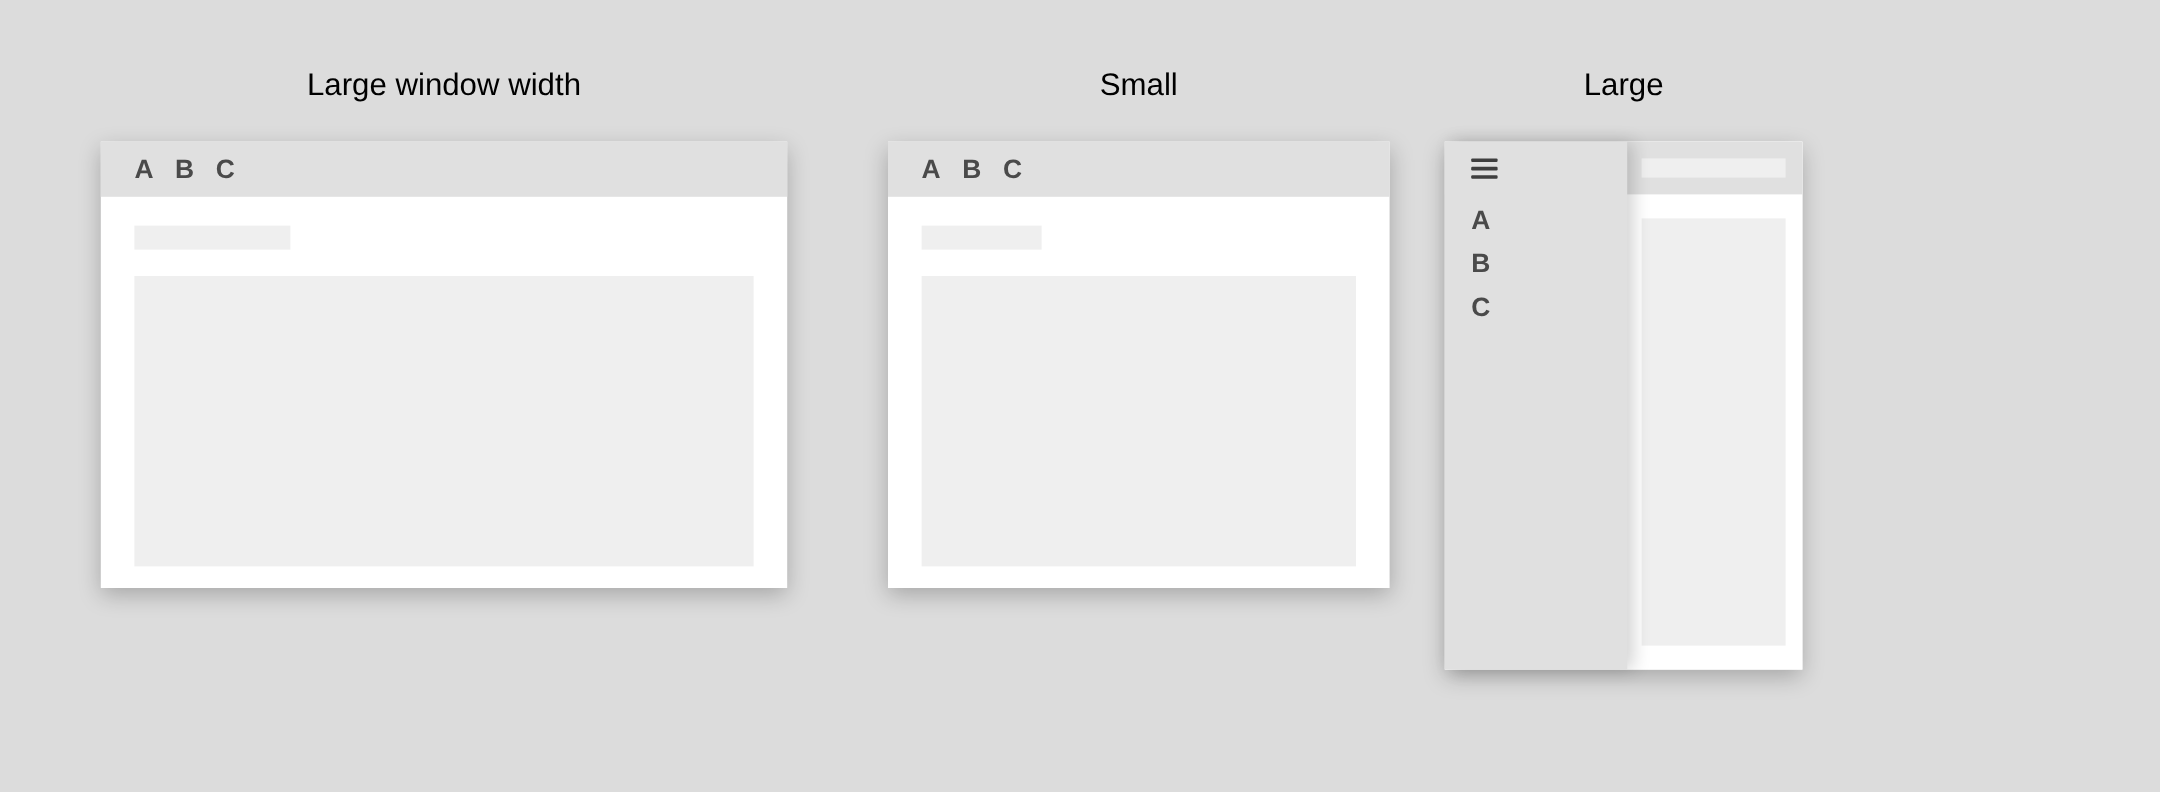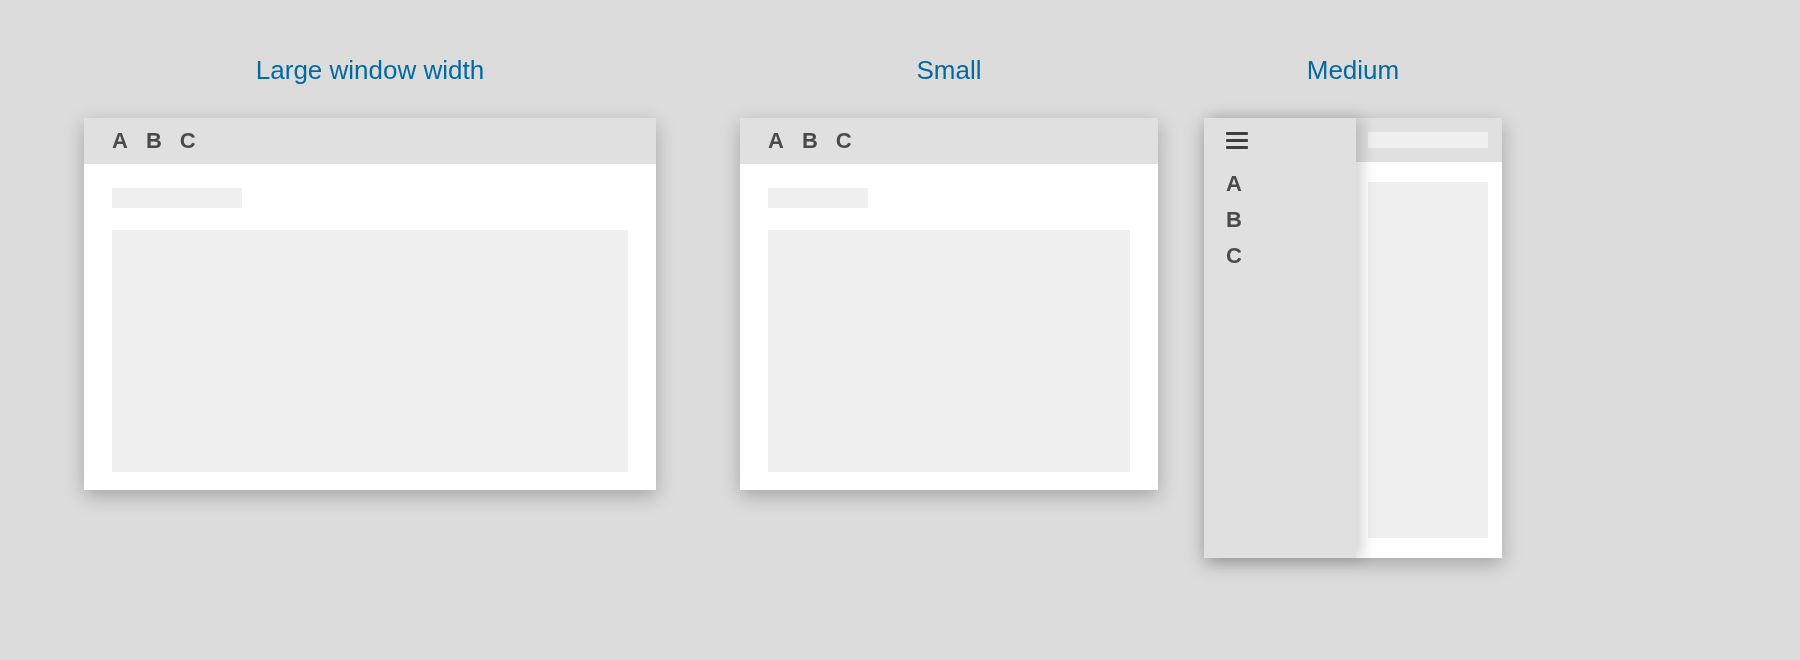--- a/index.html
+++ b/index.html
@@ -18,21 +18,21 @@
   }
   .col {
     position: absolute;
     top: 0;
   }
   .label {
     position: absolute;
     top: 55px;
     width: 100%;
     text-align: center;
-    color: #0369a1;
+    color: #000000;
     font-size: 26px;
     font-weight: 400;
   }
   .card {
     position: absolute;
     top: 118px;
     background: #ffffff;
     box-shadow: 0 6px 18px rgba(0,0,0,0.25);
   }
   .topbar {
@@ -161,21 +161,21 @@
         <div class="tab">C</div>
       </div>
       <div class="body-area">
         <div class="ph-small"></div>
         <div class="ph-large"></div>
       </div>
     </div>
   </div>
 
   <div class="col col3">
-    <div class="label">Medium</div>
+    <div class="label">Large</div>
     <div class="card">
       <div class="small-inner">
         <div class="small-topbar">
           <div class="ph-top"></div>
         </div>
         <div class="small-content-ph"></div>
         <div class="side-panel">
           <div class="hamburger">
             <span></span>
               <span></span>

